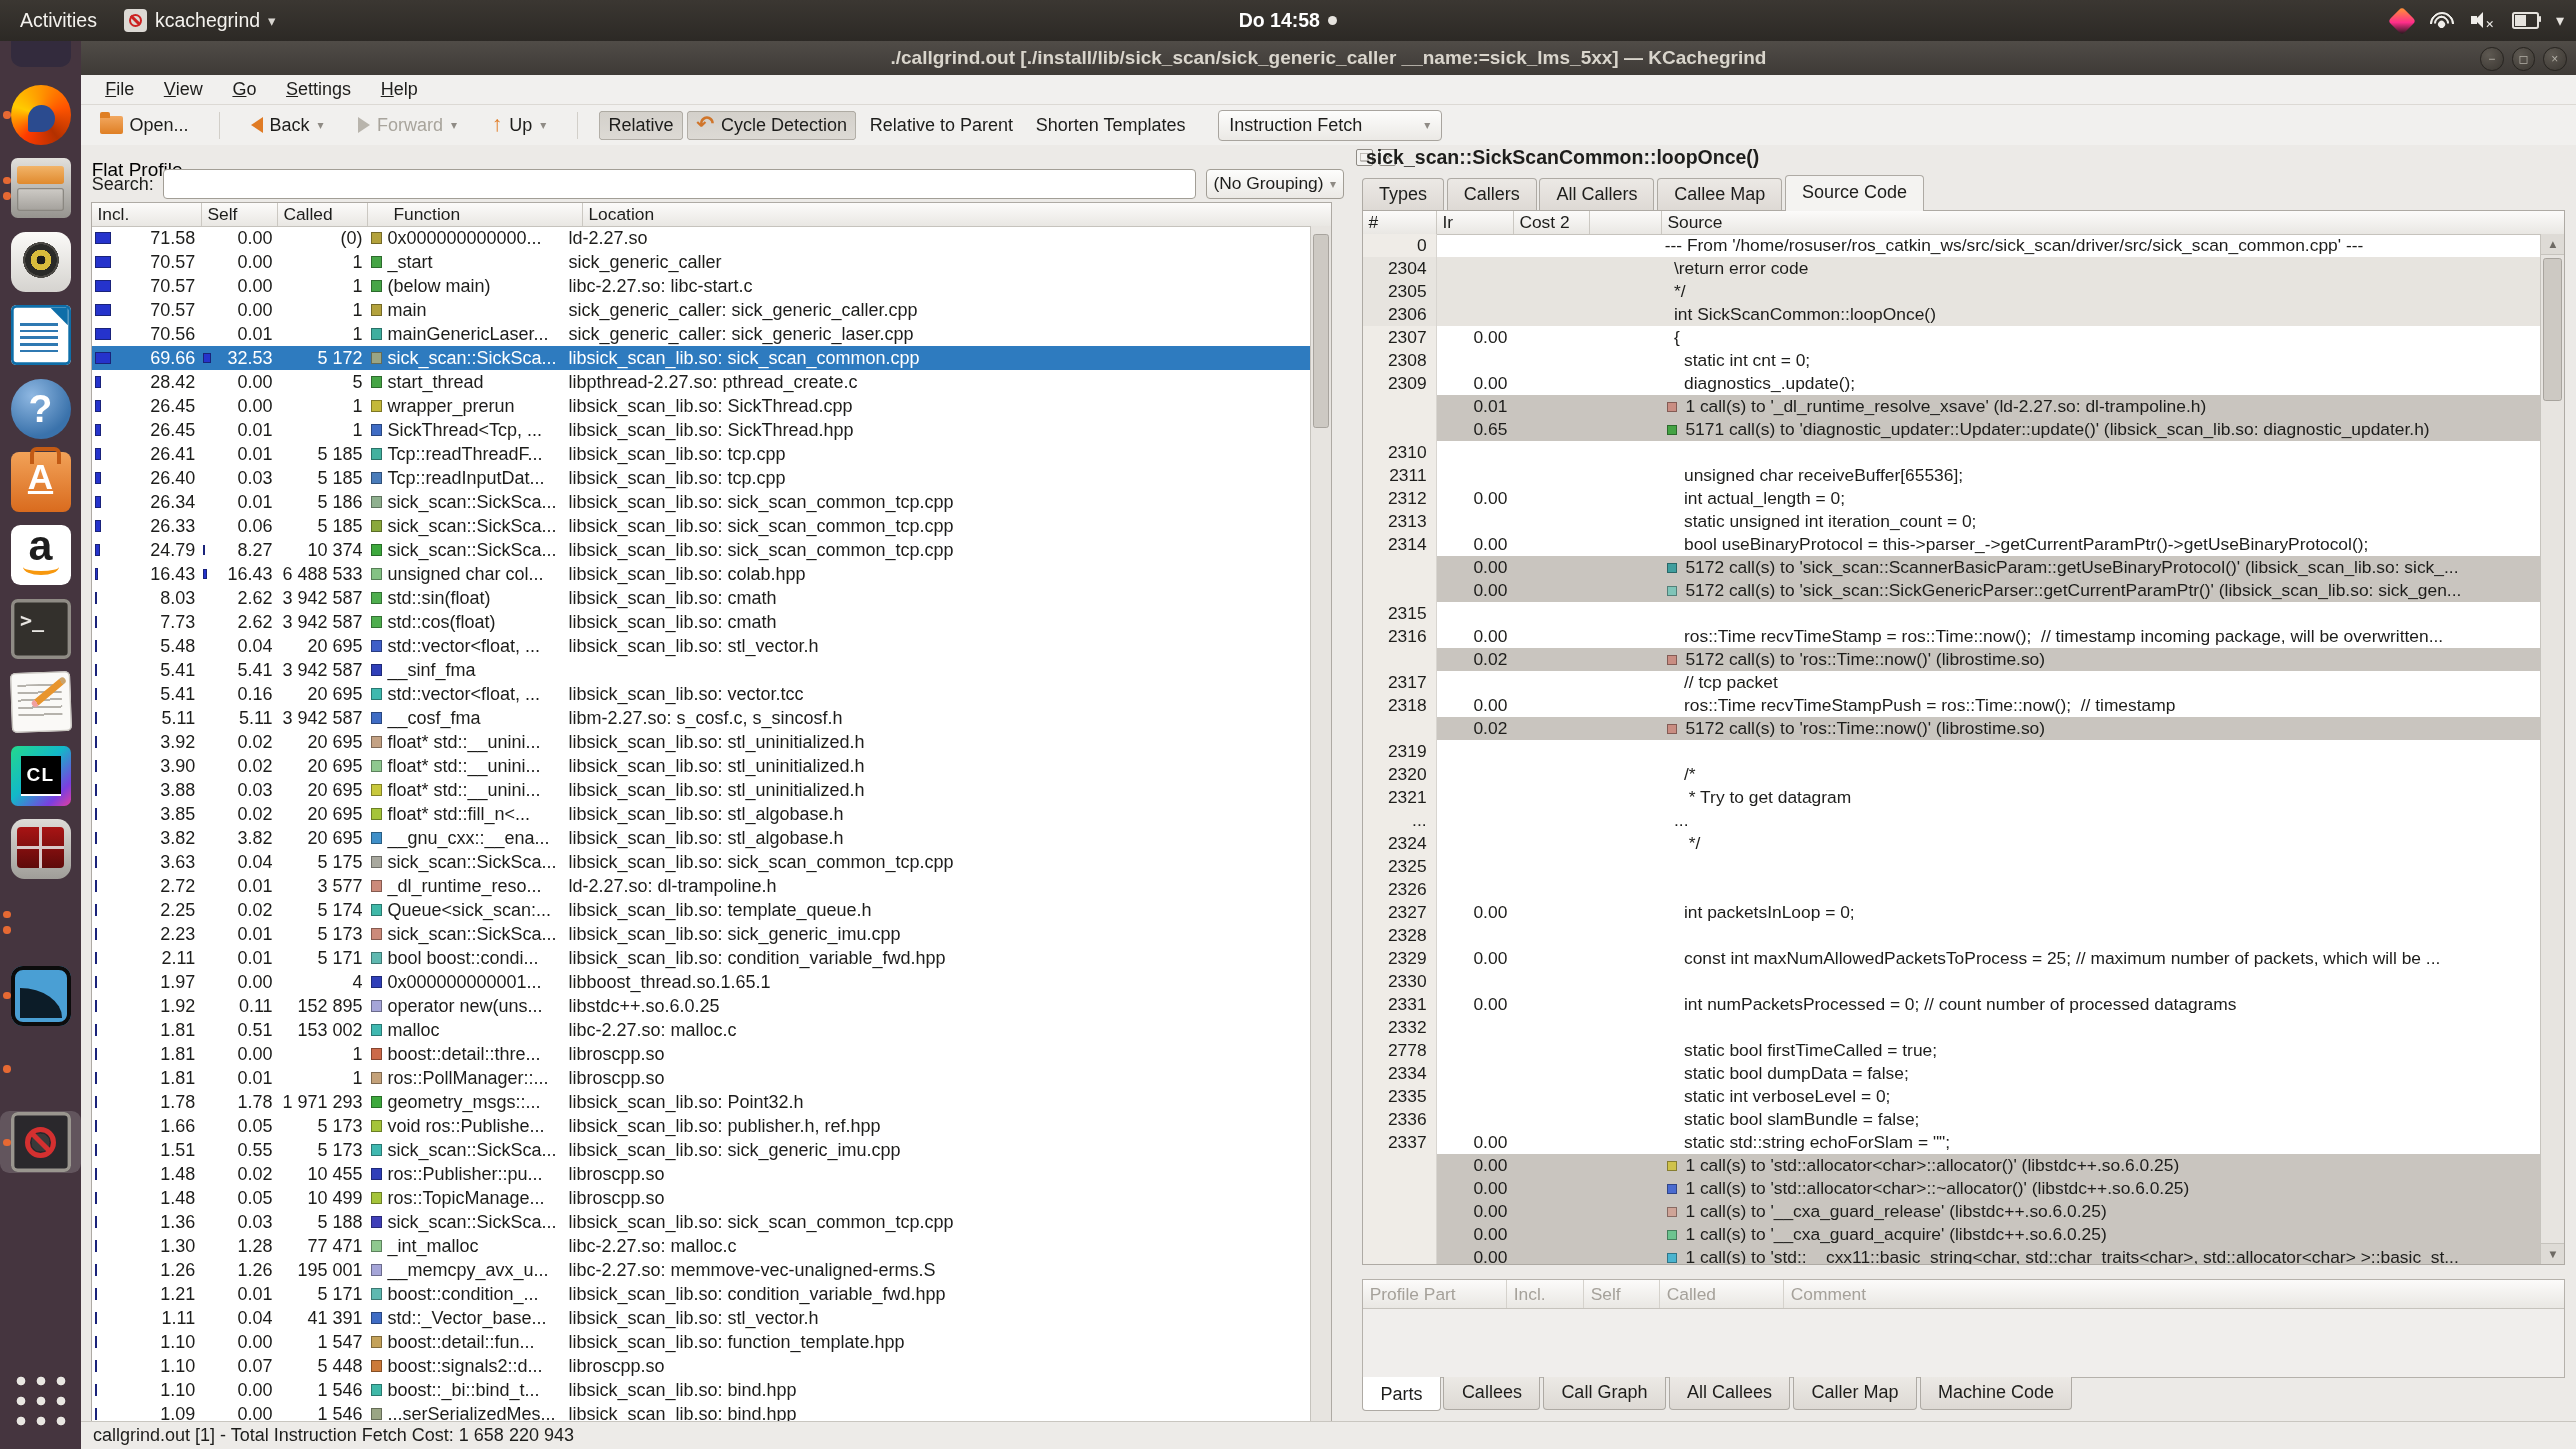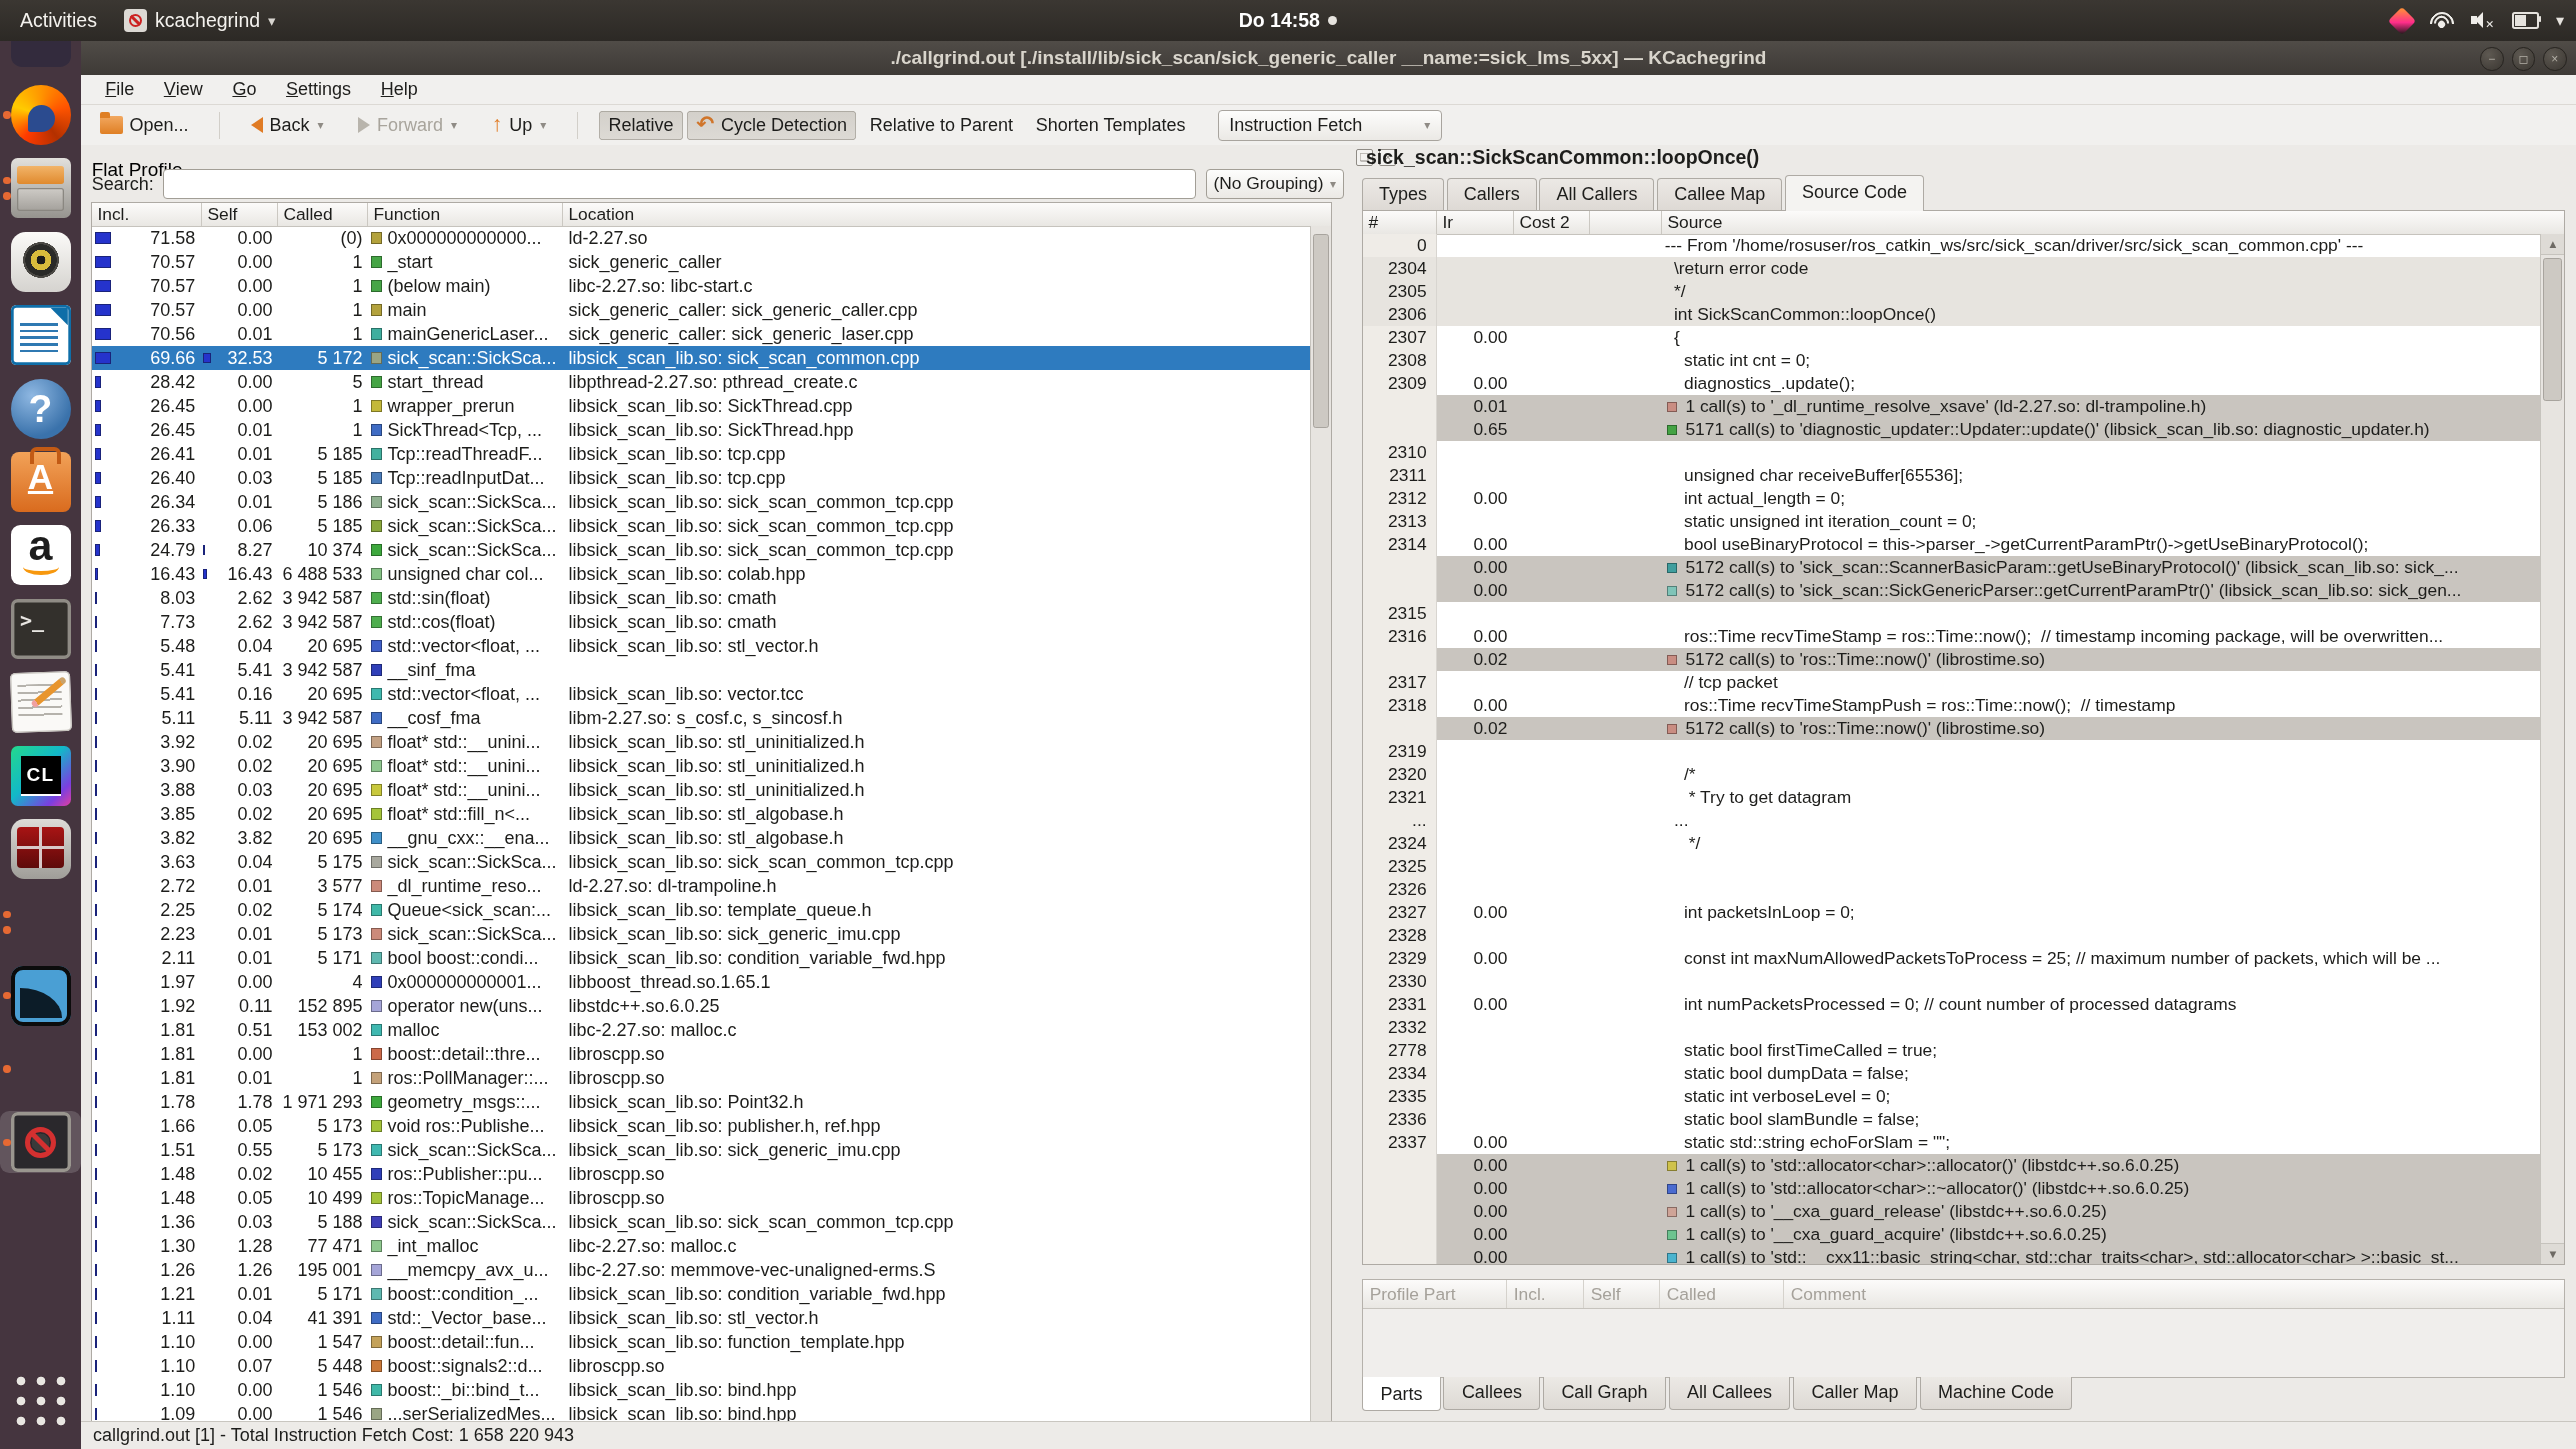--- a/index.html
+++ b/index.html
@@ -136,21 +136,21 @@
   #search-label{position:absolute;left:0;top:5.4px;font-size:18px;}
   #search-input{position:absolute;left:71px;top:0;width:1033px;height:29.5px;border:0.7px solid #a29e96;border-radius:4px;
     background:#fff;font-size:18px;padding:0 8px;box-sizing:border-box;}
   #grouping-combo{position:absolute;left:1114px;top:0;width:138px;height:29.5px;border:0.7px solid #a29e96;border-radius:4px;
     background:linear-gradient(#fdfdfc,#ebe9e5);font-size:17.4px;display:flex;align-items:center;justify-content:space-between;padding:0 6.7px;box-sizing:border-box;}
 
   #flat-table{position:absolute;left:10px;top:57px;width:1241px;bottom:0;background:#fff;
     border:0.7px solid #aeaaa4;box-sizing:border-box;overflow:hidden;}
   #flat-header{display:flex;height:23px;background:linear-gradient(#fcfbfa,#e9e7e3);border-bottom:0.7px solid #c6c3bd;font-size:17.4px;}
   .fh{display:flex;align-items:center;padding-left:5.4px;border-right:0.7px solid #cbc8c2;box-sizing:border-box;flex:none;}
-  .fh.c0{width:110px;}.fh.c1{width:76px;}.fh.c2{width:90px;}.fh.c3{width:195px;}.fh.c4{width:729px;border-right:none;}
+  .fh.c0{width:110px;}.fh.c1{width:76px;}.fh.c2{width:90px;}.fh.c3{width:195px;margin-left:20px;}.fh.c4{width:729px;border-right:none;}
   #flat-rows{position:absolute;left:0;top:23px;right:20px;bottom:0;overflow:hidden;}
   .frow{display:flex;height:24px;align-items:center;font-size:18px;flex:none;}
   .frow.selected{background:#2e7bbf;color:#fff;}
   .fc{flex:none;box-sizing:border-box;display:flex;align-items:center;height:100%;}
   .fc.ci{width:110px;position:relative;justify-content:flex-end;padding-right:6.7px;}
   .fc.cs{width:76px;position:relative;justify-content:flex-end;padding-right:5.4px;}
   .fc.cc{width:90px;justify-content:flex-end;padding-right:5.4px;}
   .fc.cf{width:195px;padding-left:2.7px;overflow:hidden;white-space:nowrap;}
   .fc.cl{width:750px;padding-left:5.4px;overflow:hidden;white-space:nowrap;}
   .ibar{position:absolute;left:2.7px;top:6px;height:12px;background:#2533cc;border:0.7px solid #1a237a;box-sizing:border-box;}

